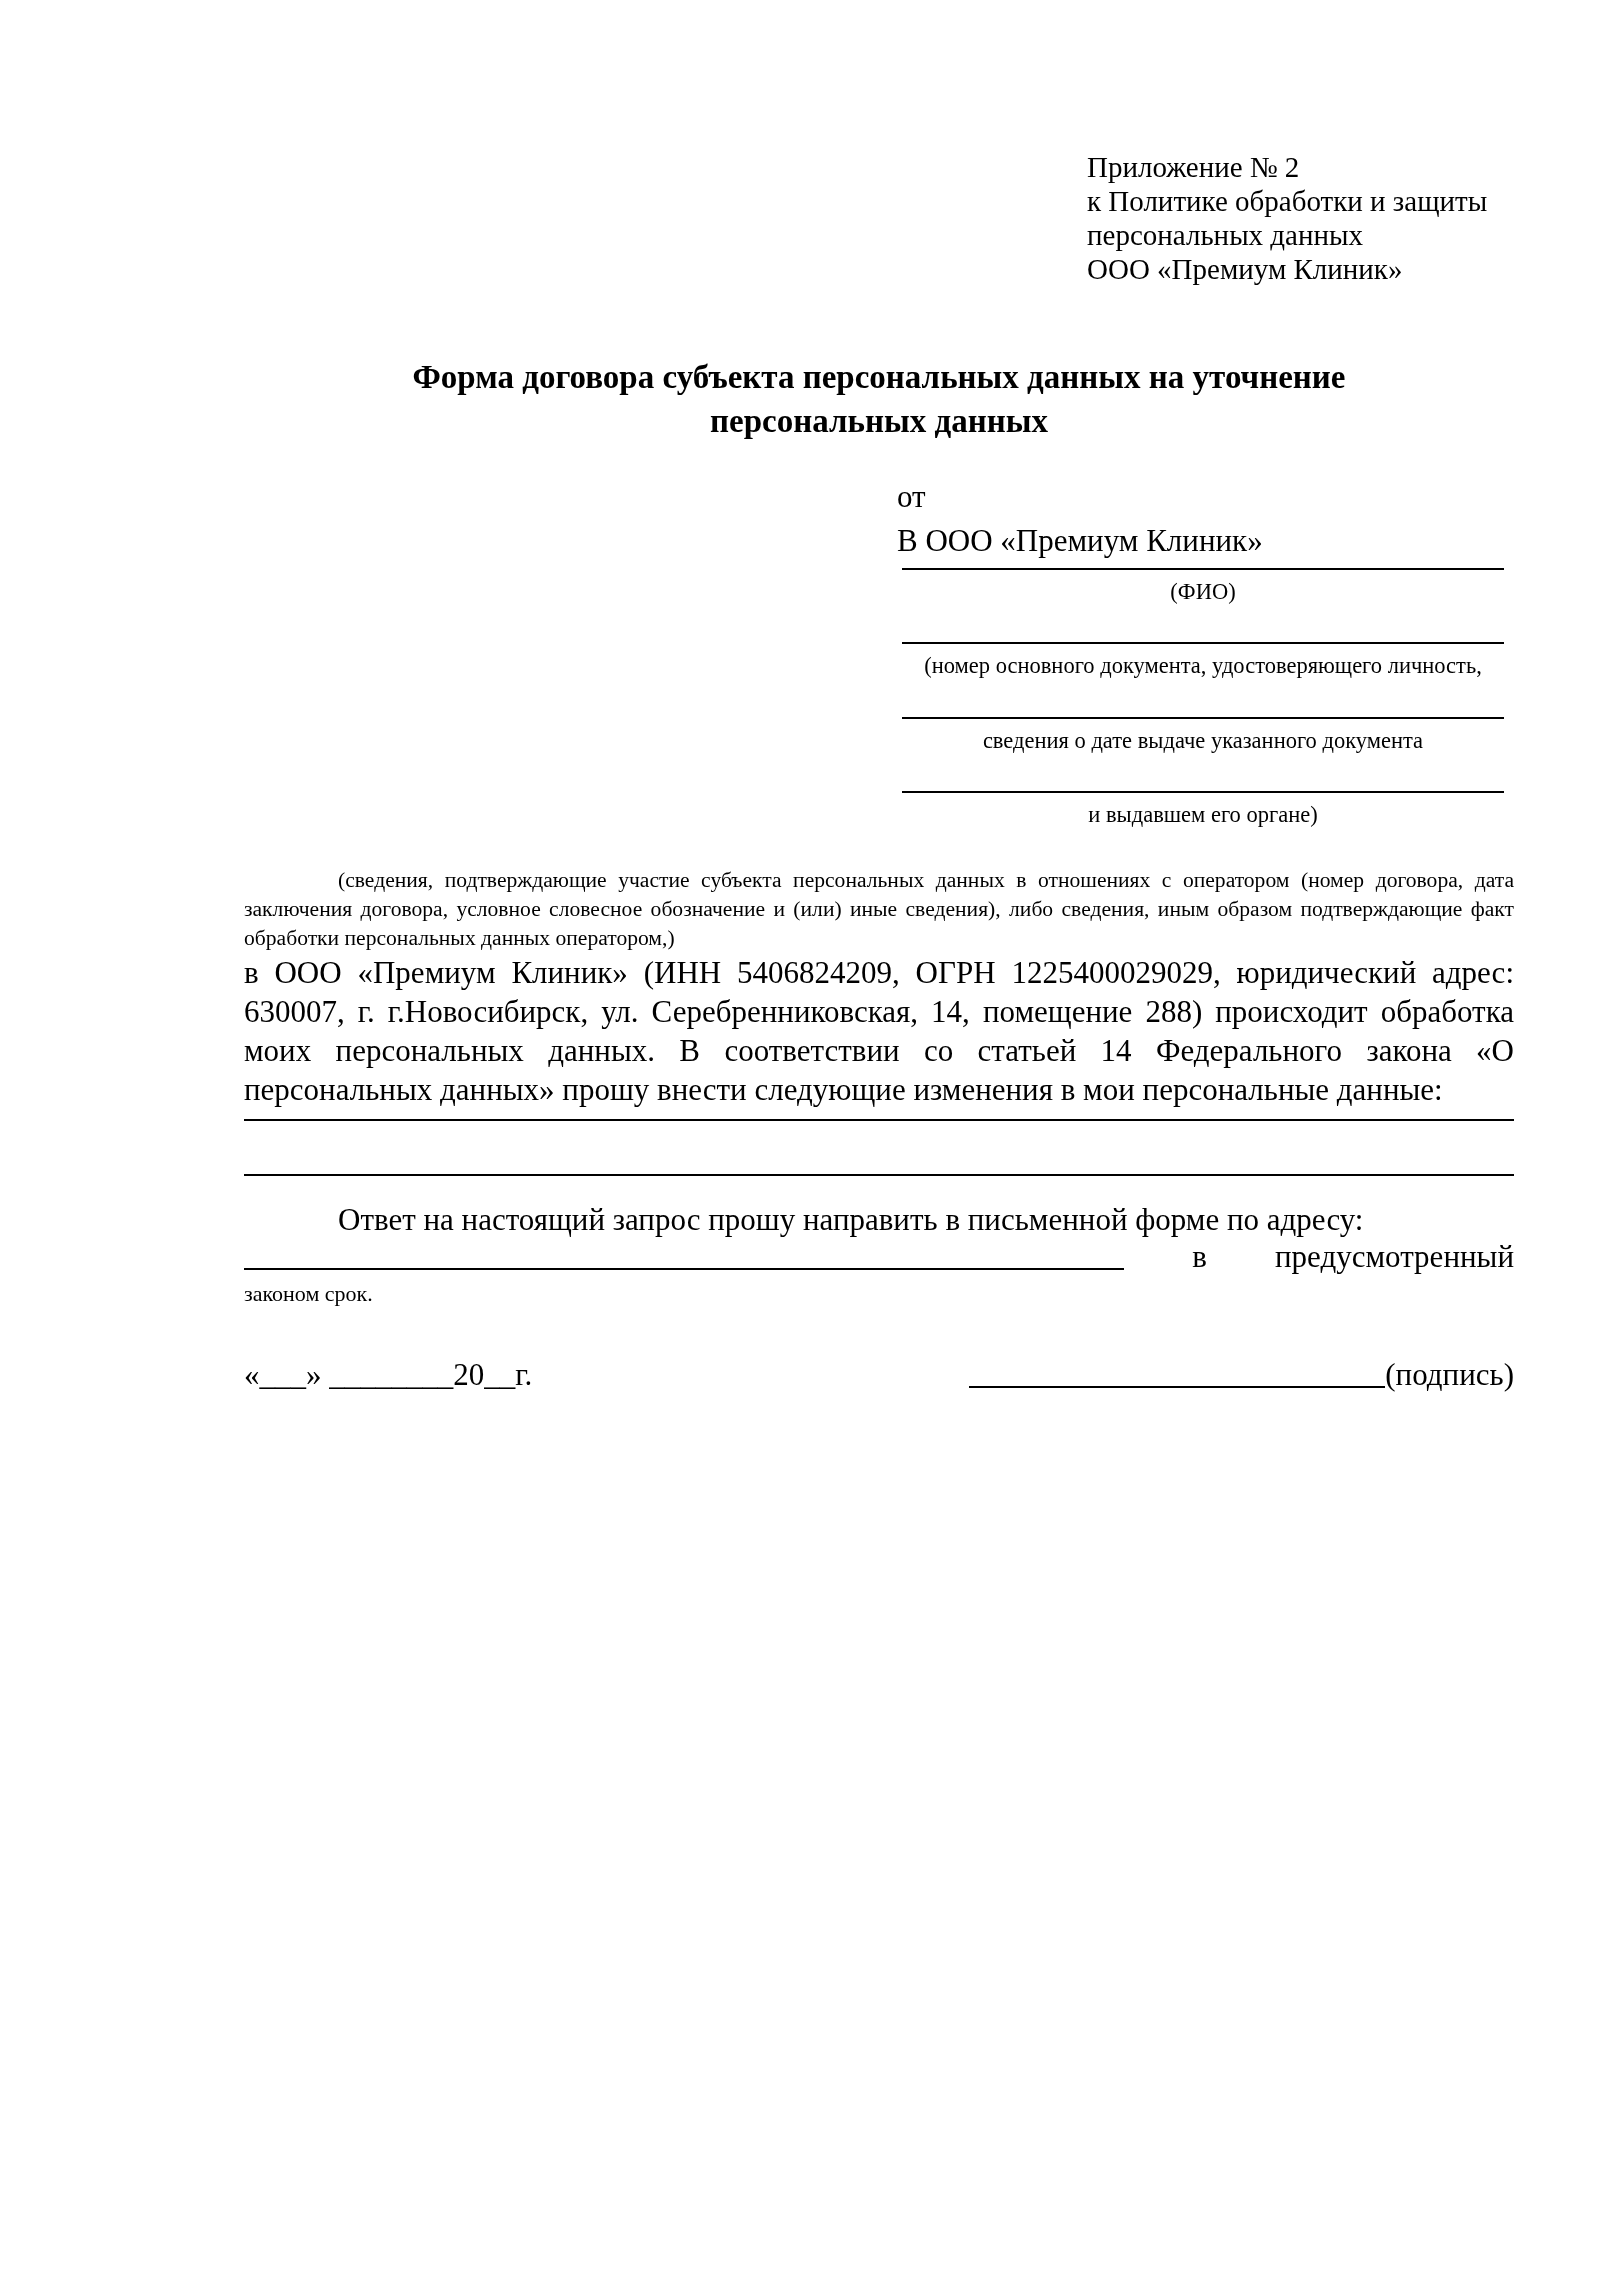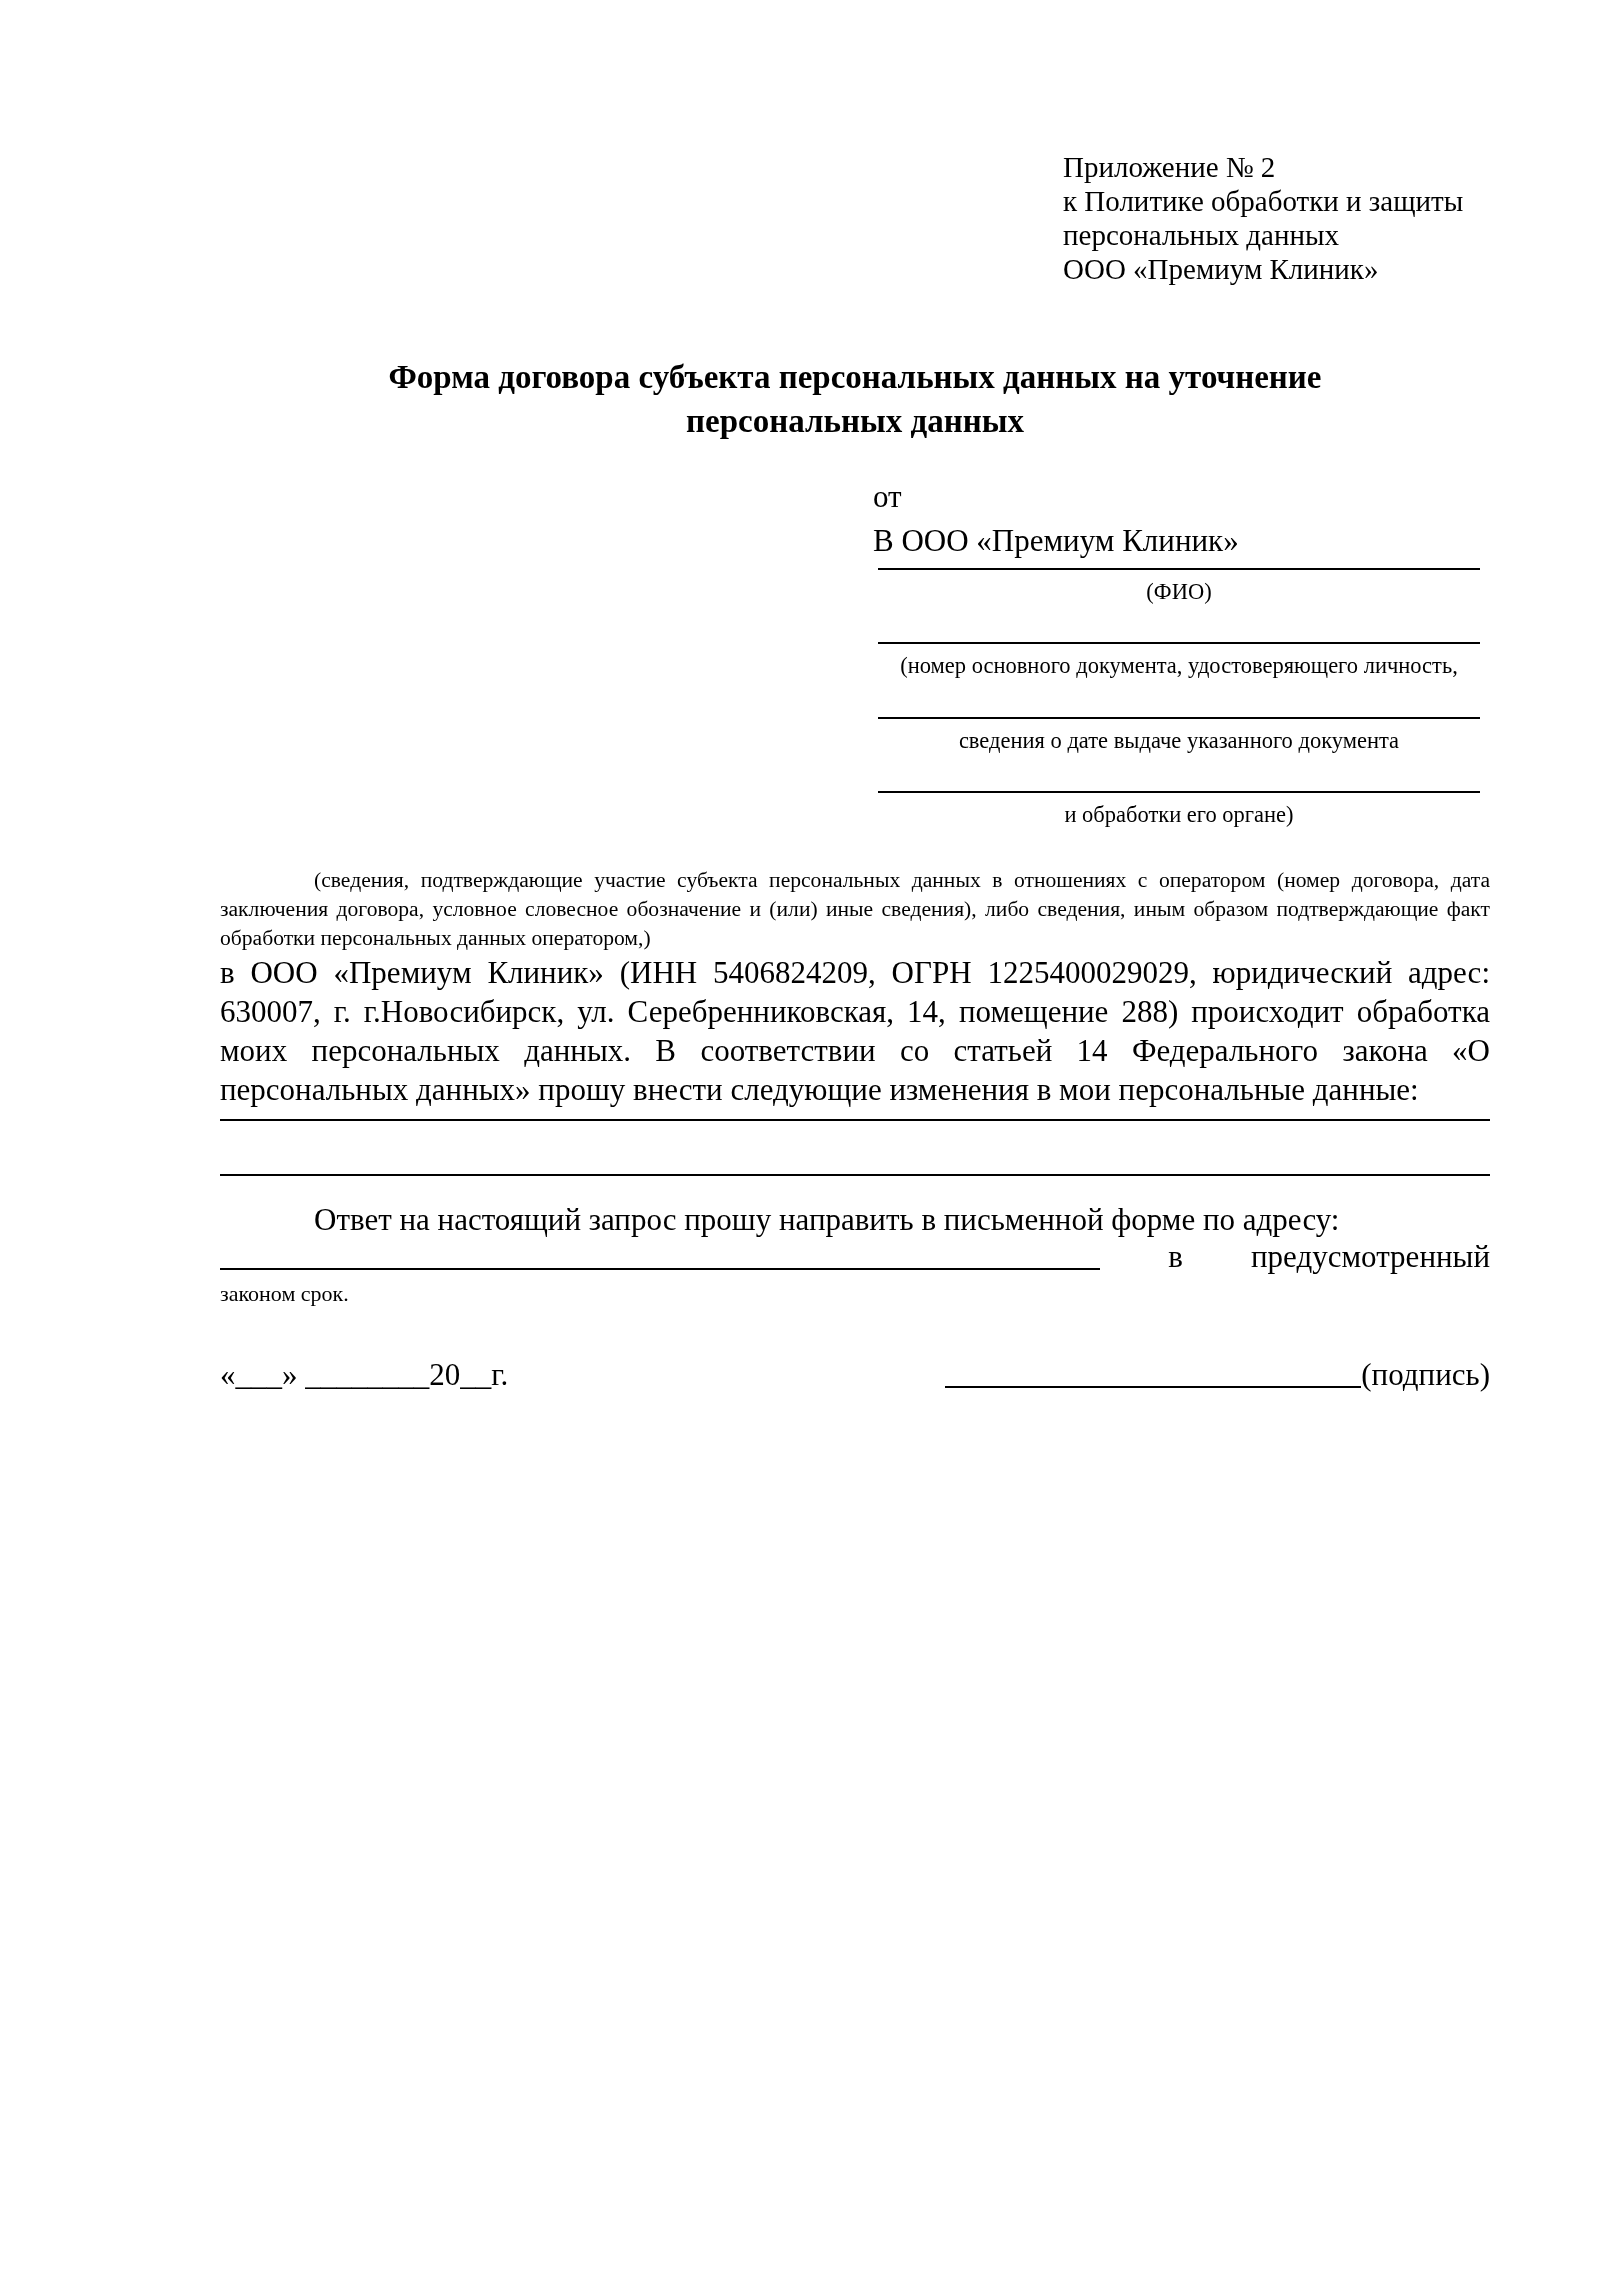--- a/index.html
+++ b/index.html
@@ -6,21 +6,21 @@
   html,body { background:#ffffff; }
   .page {
     position:relative;
     width:1621px; height:2294px;
     background:#ffffff;
     color:#000000;
     font-family:"Liberation Serif", serif;
     overflow:hidden;
   }
   .content {
-    position:absolute; left:220px; top:0;
+    position:absolute; left:244px; top:0;
     width:1270px;
   }
   
   .appendix {
     margin-top:150px;
     margin-left:843px;
     font-size:29px; line-height:34px;
     white-space:nowrap;
   }
   
@@ -132,21 +132,21 @@
       <div class="field-line"></div>
       <div class="field-caption">(ФИО)</div>
 
       <div class="field-line"></div>
       <div class="field-caption">(номер основного документа, удостоверяющего личность,</div>
 
       <div class="field-line"></div>
       <div class="field-caption">сведения о дате выдаче указанного документа</div>
 
       <div class="field-line"></div>
-      <div class="field-caption">и обработки его органе)</div>
+      <div class="field-caption">и выдавшем его органе)</div>
     </div>
 
 
 
     <div class="lead-note">(сведения, подтверждающие участие субъекта персональных данных в отношениях с оператором (номер договора, дата заключения договора, условное словесное обозначение и (или) иные сведения), либо сведения, иным образом подтверждающие факт обработки персональных данных оператором,)</div>
 
     <div class="body-par">в ООО «Премиум Клиник» (ИНН 5406824209, ОГРН 1225400029029, юридический адрес: 630007, г. г.Новосибирск, ул. Серебренниковская, 14, помещение 288) происходит обработка моих персональных данных. В соответствии со статьей 14 Федерального закона «О персональных данных» прошу внести следующие изменения в мои персональные данные:</div>
 
     <div class="blank-line first"></div>
     <div class="blank-line second"></div>

